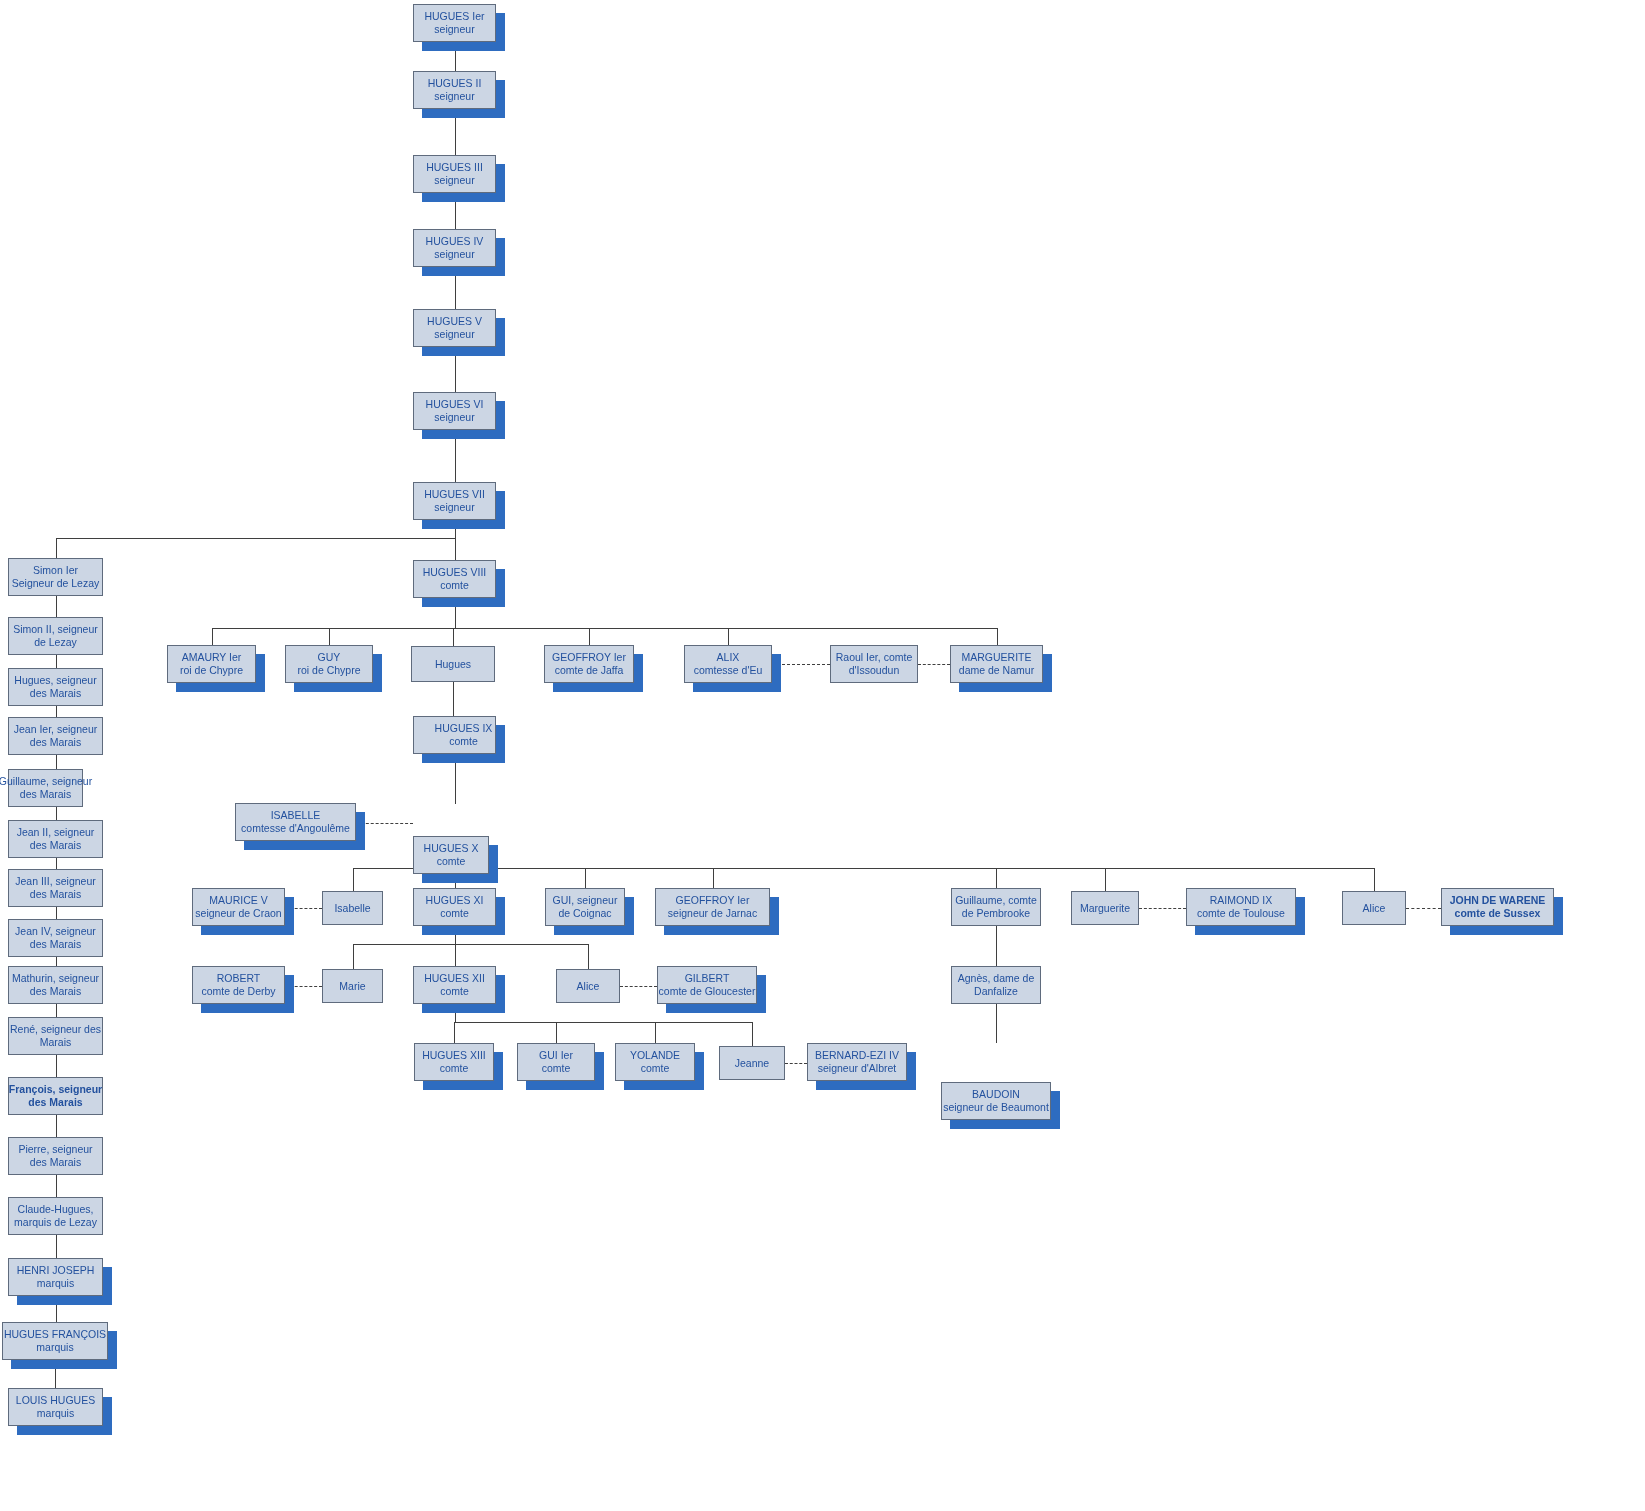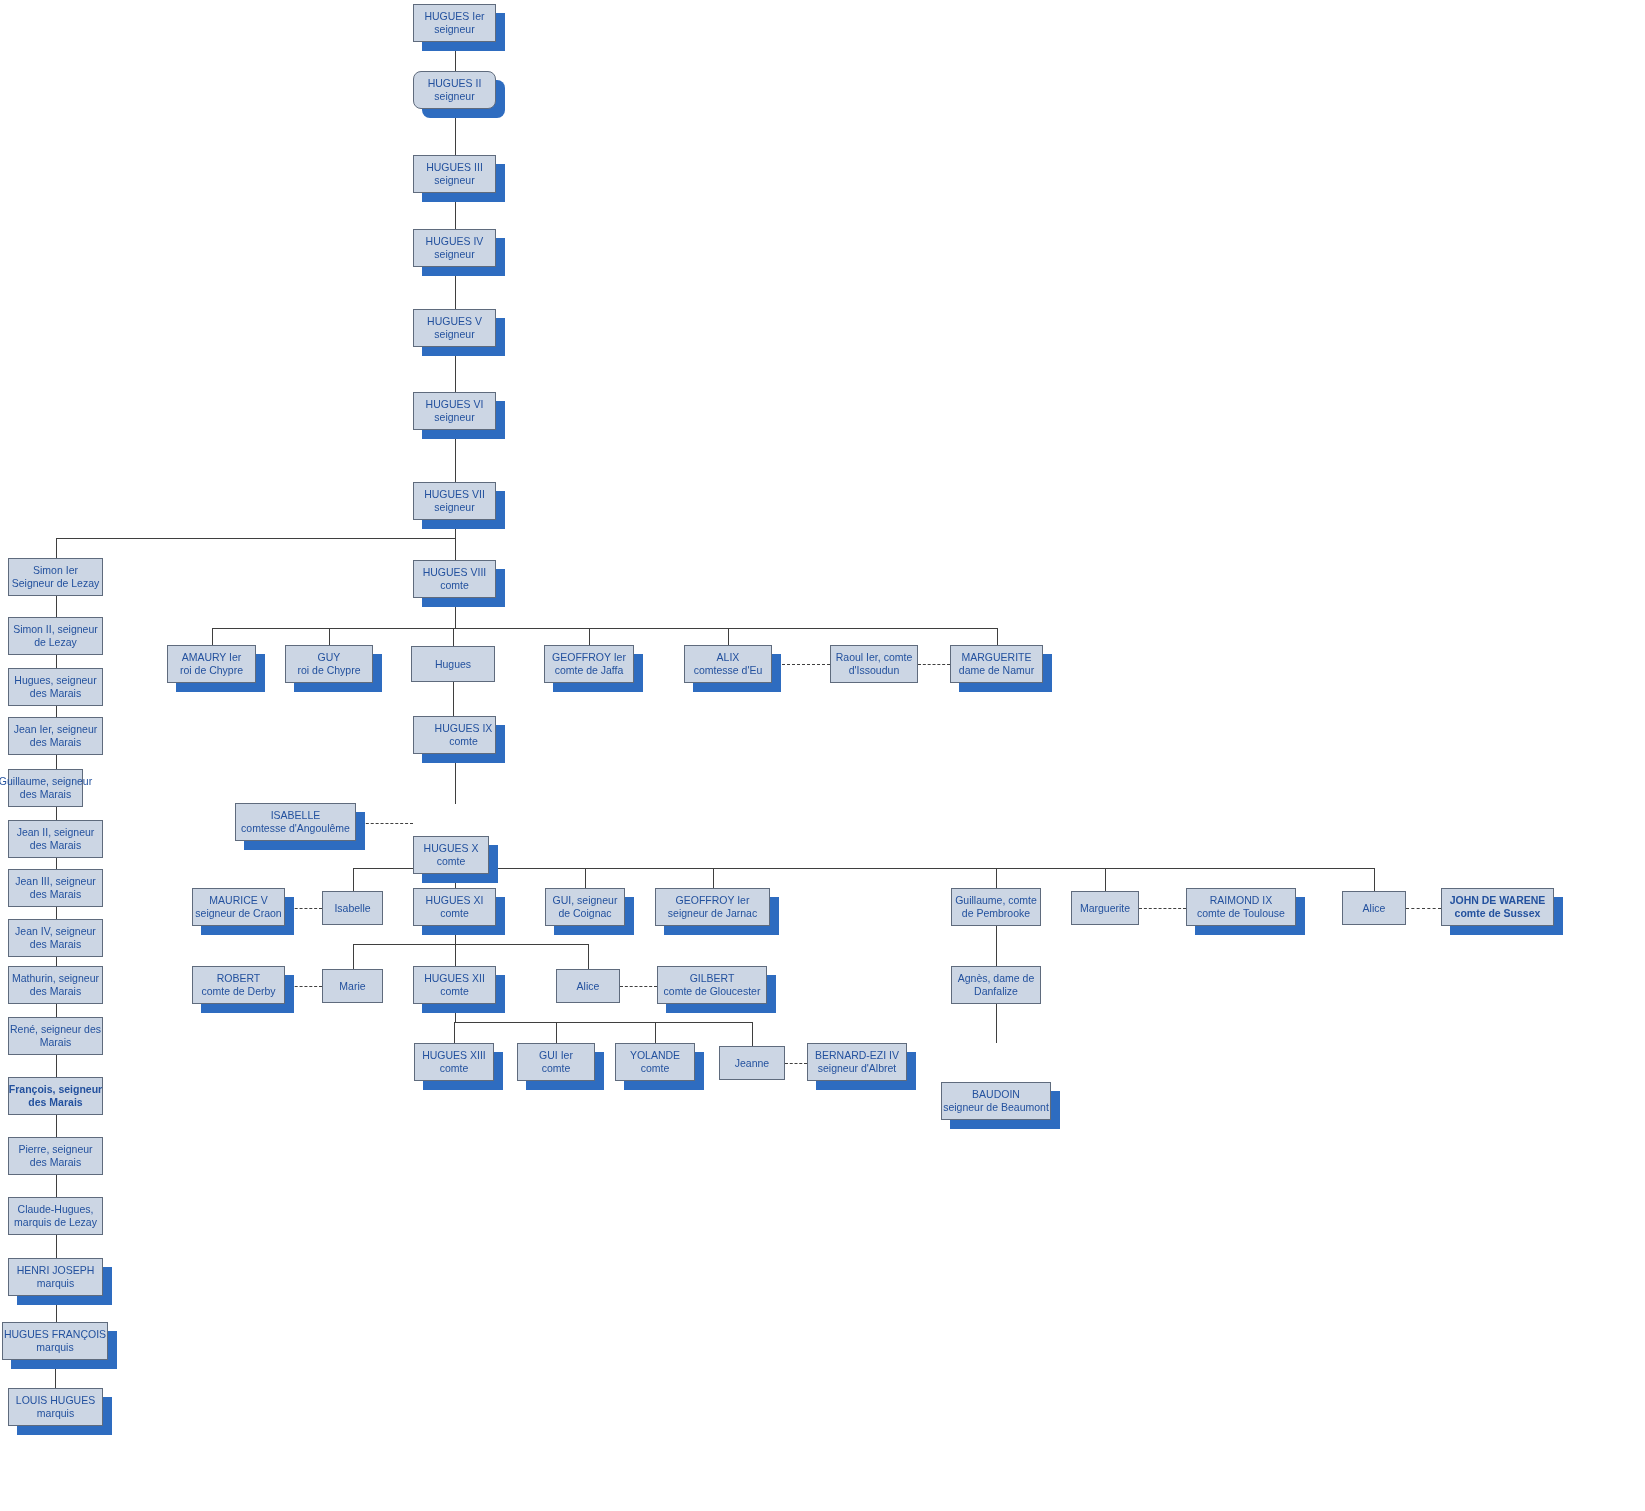--- a/index.html
+++ b/index.html
@@ -98,21 +98,21 @@
     <div class="seg h" style="left: 454px; top: 1022px; width: 298px;"></div>
     <div class="seg v" style="left: 454px; top: 1022px; height: 21px;"></div>
     <div class="seg v" style="left: 556px; top: 1022px; height: 21px;"></div>
     <div class="seg v" style="left: 655px; top: 1022px; height: 21px;"></div>
     <div class="seg v" style="left: 752px; top: 1022px; height: 24px;"></div>
     <div class="seg h dash" style="left: 785px; top: 1063px; width: 22px;"></div>
     <div class="node shadow" style="left: 413px; top: 4px; width: 83px; height: 38px;">
       <div class="nl">HUGUES Ier</div>
       <div class="nl">seigneur</div>
     </div>
-    <div class="node shadow" style="left: 413px; top: 71px; width: 83px; height: 38px; border-radius: 8px;">
+    <div class="node shadow" style="left: 413px; top: 71px; width: 83px; height: 38px;">
       <div class="nl">HUGUES II</div>
       <div class="nl">seigneur</div>
     </div>
     <div class="node shadow" style="left: 413px; top: 155px; width: 83px; height: 38px;">
       <div class="nl">HUGUES III</div>
       <div class="nl">seigneur</div>
     </div>
     <div class="node shadow" style="left: 413px; top: 229px; width: 83px; height: 38px;">
       <div class="nl">HUGUES IV</div>
       <div class="nl">seigneur</div>
@@ -280,21 +280,21 @@
     <div class="node" style="left: 322px; top: 969px; width: 61px; height: 34px;">
       <div class="nl">Marie</div>
     </div>
     <div class="node shadow" style="left: 413px; top: 966px; width: 83px; height: 38px;">
       <div class="nl">HUGUES XII</div>
       <div class="nl">comte</div>
     </div>
     <div class="node" style="left: 556px; top: 969px; width: 64px; height: 34px;">
       <div class="nl">Alice</div>
     </div>
-    <div class="node shadow" style="left: 657px; top: 966px; width: 110px; height: 38px;">
+    <div class="node shadow" style="left: 657px; top: 966px; width: 100px; height: 38px;">
       <div class="nl">GILBERT</div>
       <div class="nl">comte de Gloucester</div>
     </div>
     <div class="node" style="left: 951px; top: 966px; width: 90px; height: 38px;">
       <div class="nl">Agnès, dame de</div>
       <div class="nl">Danfalize</div>
     </div>
     <div class="node shadow" style="left: 414px; top: 1043px; width: 80px; height: 38px;">
       <div class="nl">HUGUES XIII</div>
       <div class="nl">comte</div>

